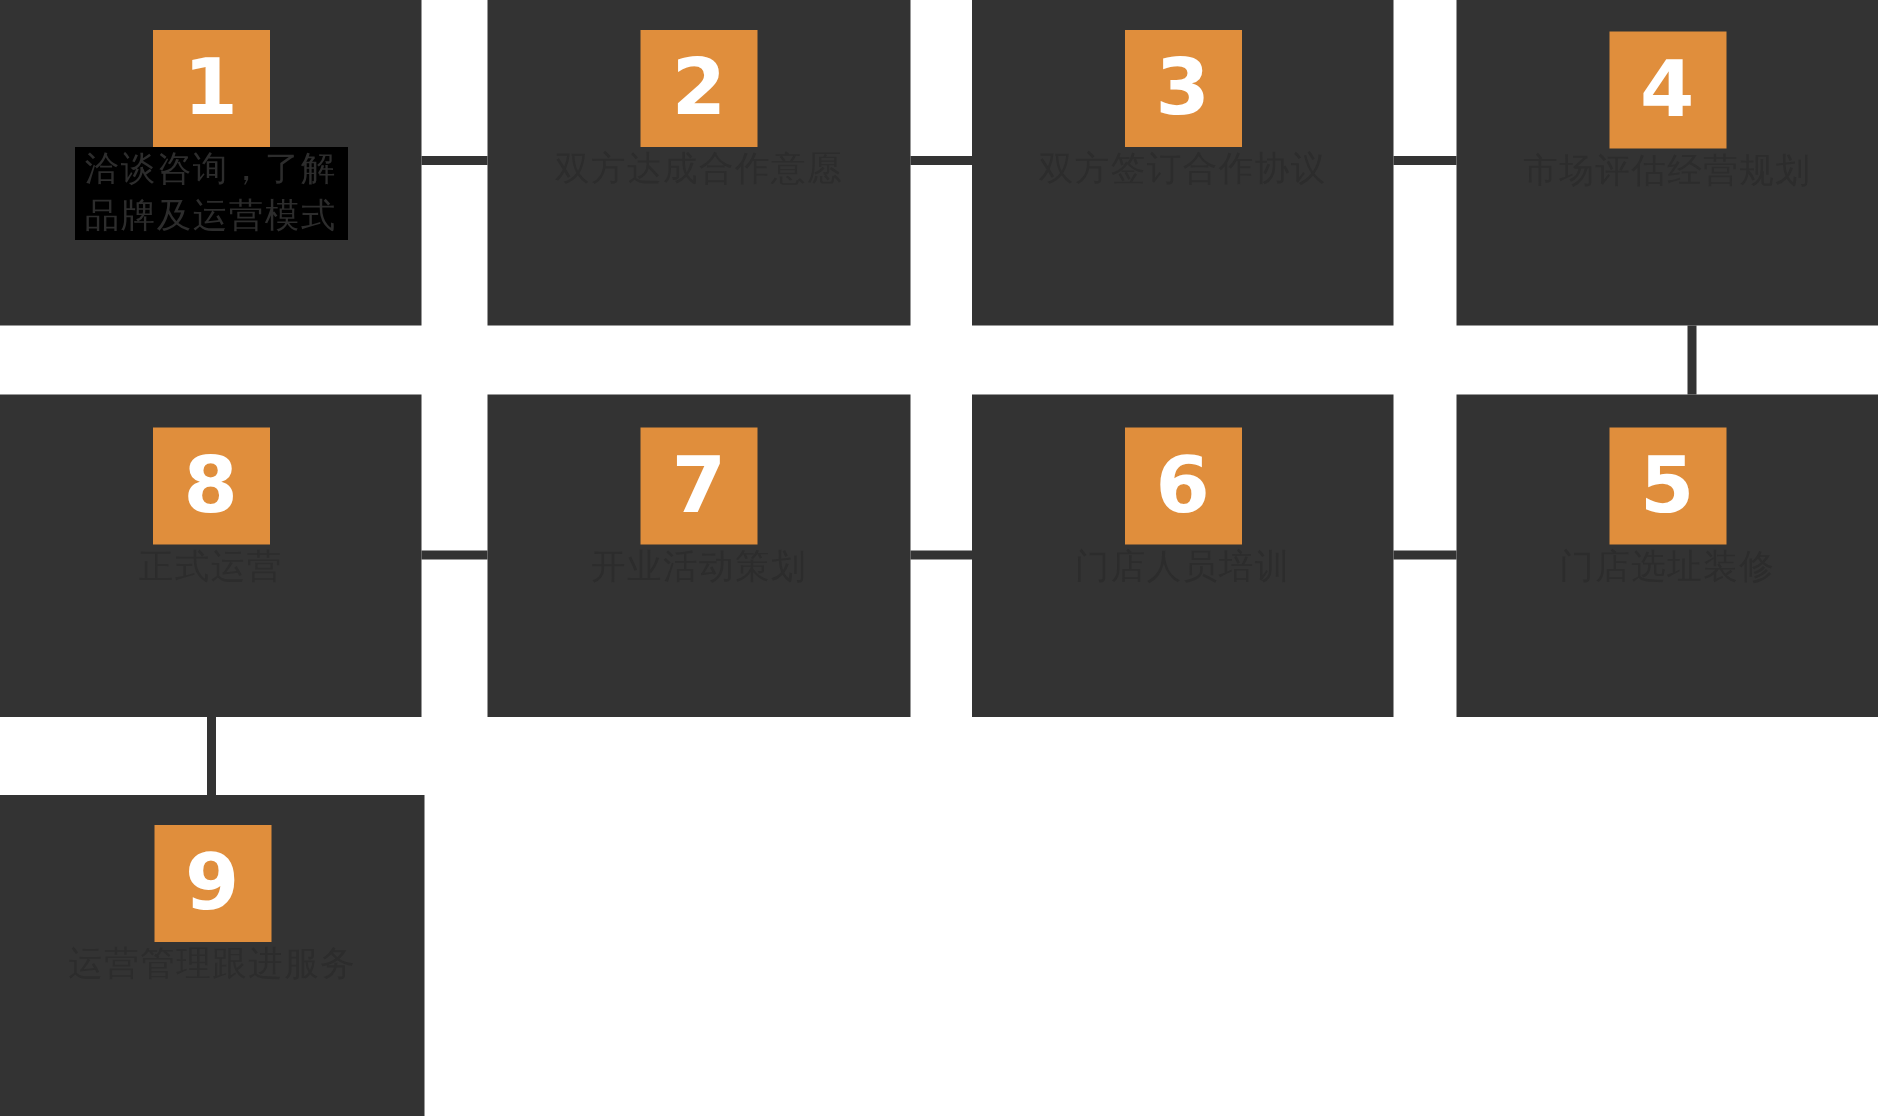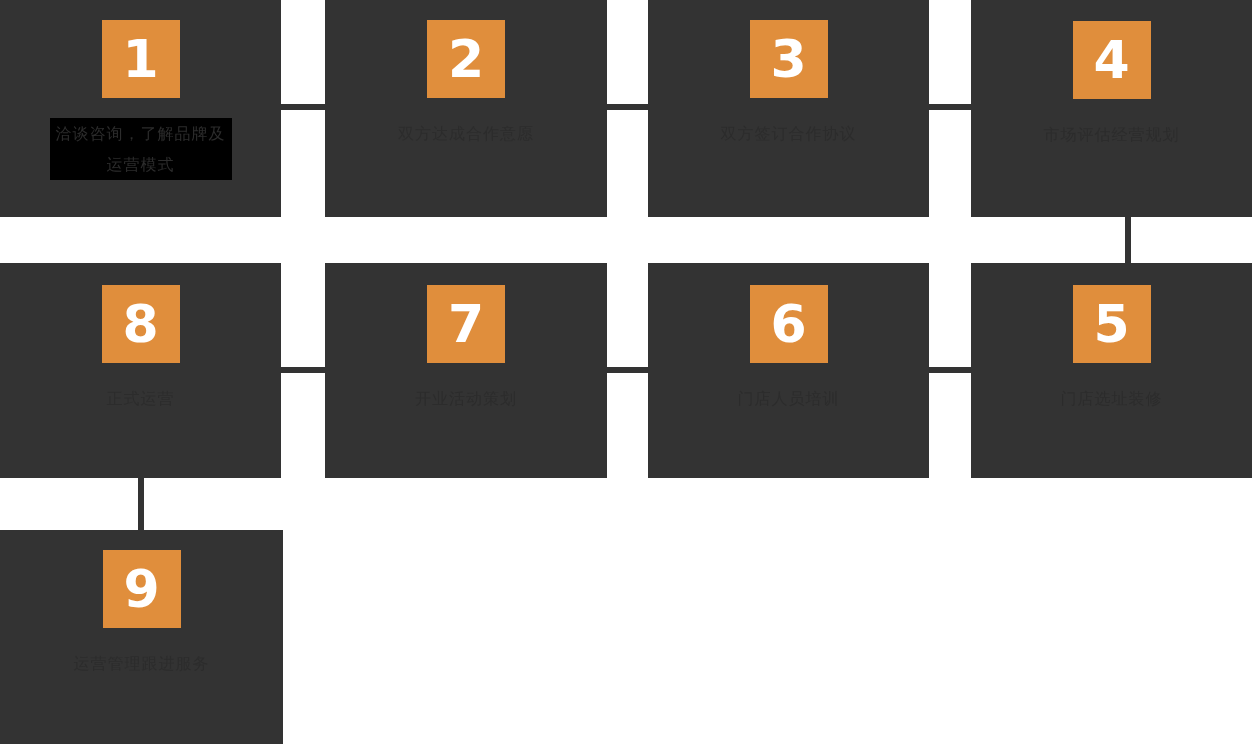--- a/index.html
+++ b/index.html
@@ -49,23 +49,22 @@
     font-size: 52px;
     font-weight: bold;
     line-height: 78px;
     text-align: center;
     letter-spacing: 0;
     font-family: "DejaVu Sans", "Liberation Sans", sans-serif;
     flex: none;
   }
 
   .step-label {
-    margin-top: 20px;
     color: #2c2c2c;
-    font-size: 16px;
+    font-size: 23px;
     line-height: 31px;
     text-align: center;
     letter-spacing: 1px;
     font-family: "DejaVu Sans", "Liberation Sans", sans-serif;
     white-space: nowrap;
   }
   .step-label.wrap {
     white-space: normal;
     width: 182px;
     background: #000000;

